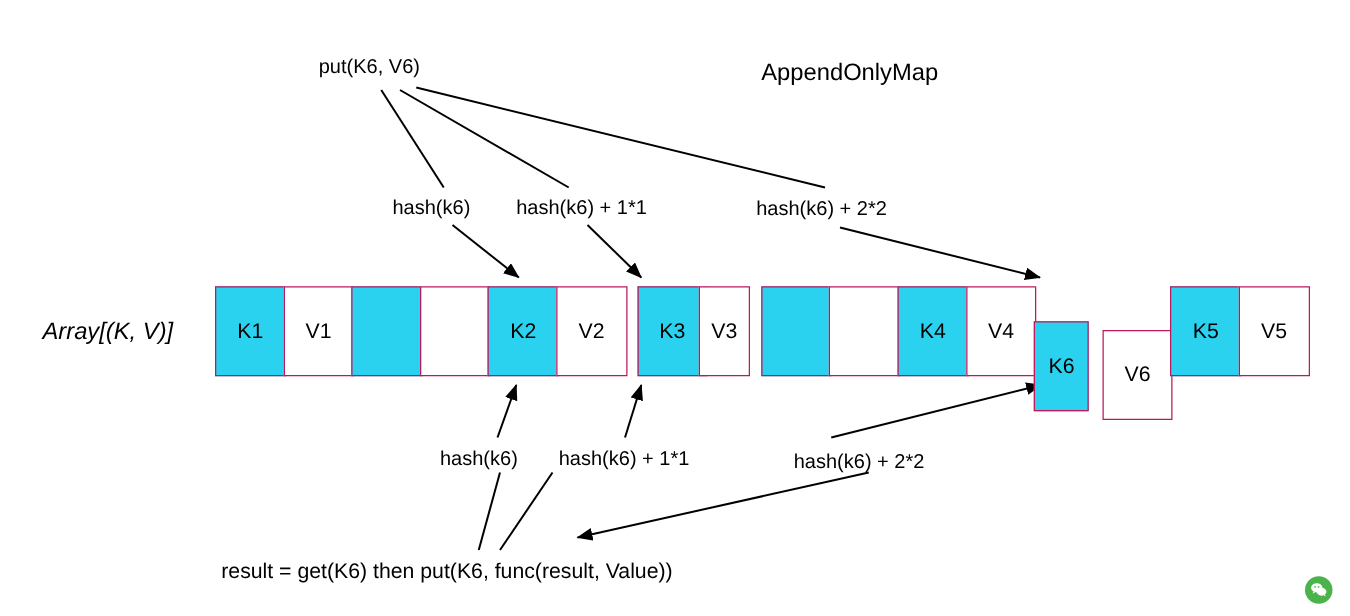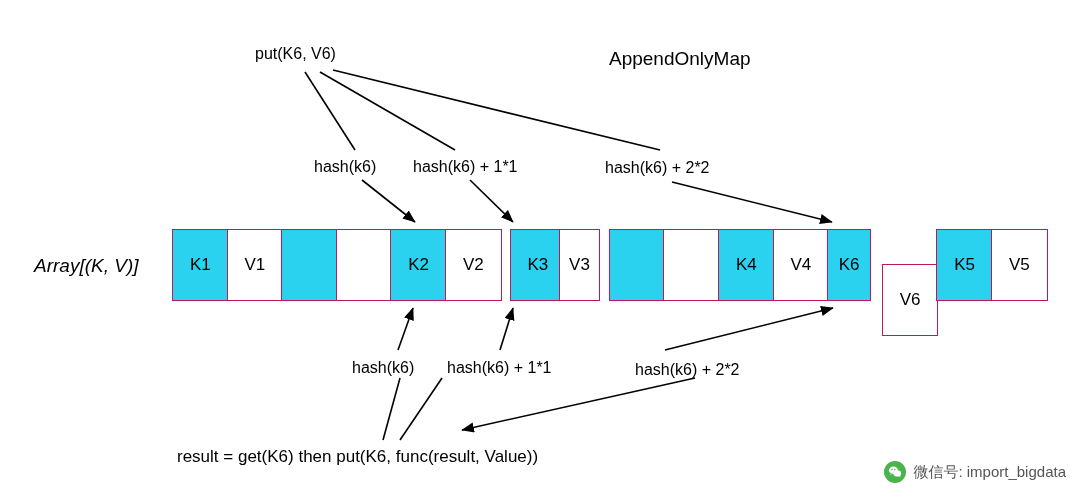--- a/index.html
+++ b/index.html
@@ -128,33 +128,32 @@
       <div class="cell filled" style="left: 281.2px; width: 56.6px;"></div>
       <div class="cell" style="left: 335.8px; width: 56.6px;"></div>
       <div class="cell filled" style="left: 390.4px; width: 56.6px;">K2</div>
       <div class="cell" style="left: 445px; width: 56.6px;">V2</div>
       <div class="cell filled" style="left: 499.6px; width: 56.6px; margin-left: 10px;">K3</div>
       <div class="cell" style="left: 559px; width: 41px;">V3</div>
       <div class="cell filled" style="left: 608.8px; width: 56.6px;"></div>
       <div class="cell" style="left: 663.4px; width: 56.6px;"></div>
       <div class="cell filled" style="left: 718px; width: 56.6px;">K4</div>
       <div class="cell" style="left: 772.6px; width: 56.6px;">V4</div>
-      <div class="cell filled" style="left: 827.2px; width: 44px;">K6</div>
+      <div class="cell filled" style="left: 827.2px; width: 44px; margin-top: 28px;">K6</div>
       <div class="cell" style="left: 881.8px; width: 56.6px; margin-top: 35px;">V6</div>
       <div class="cell filled" style="left: 936.4px; width: 56.6px;">K5</div>
       <div class="cell" style="left: 991px; width: 56.6px;">V5</div>
     </div>
 
   <div class="wm">
     <span class="wm-badge">
       <svg width="14" height="14" viewBox="0 0 16 16" aria-hidden="true">
         <ellipse cx="6.2" cy="6" rx="5.2" ry="4.2" fill="#ffffff"></ellipse>
         <path d="M3.4 9.4 L2.2 11.2 L4.6 10.2 Z" fill="#ffffff"></path>
         <ellipse cx="10.6" cy="9.6" rx="4.4" ry="3.6" fill="#ffffff"></ellipse>
         <path d="M13.4 12.2 L14.6 13.8 L12.4 13.1 Z" fill="#ffffff"></path>
         <circle cx="4.6" cy="5.1" r="0.8" fill="#4bb34b"></circle>
         <circle cx="7.8" cy="5.1" r="0.8" fill="#4bb34b"></circle>
       </svg>
     </span>
-    <span>微信号: import_bigdata</span>
   </div>
 
 </div>
 
 </body></html>

